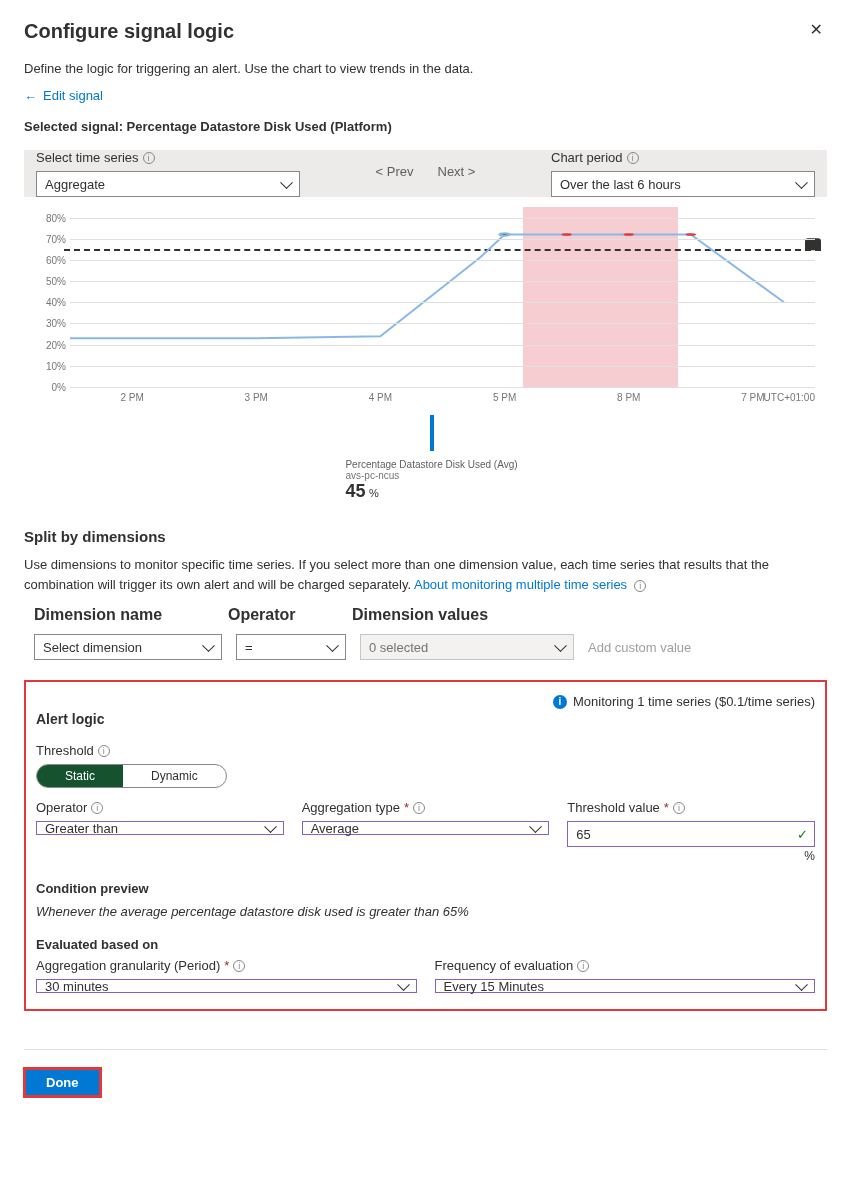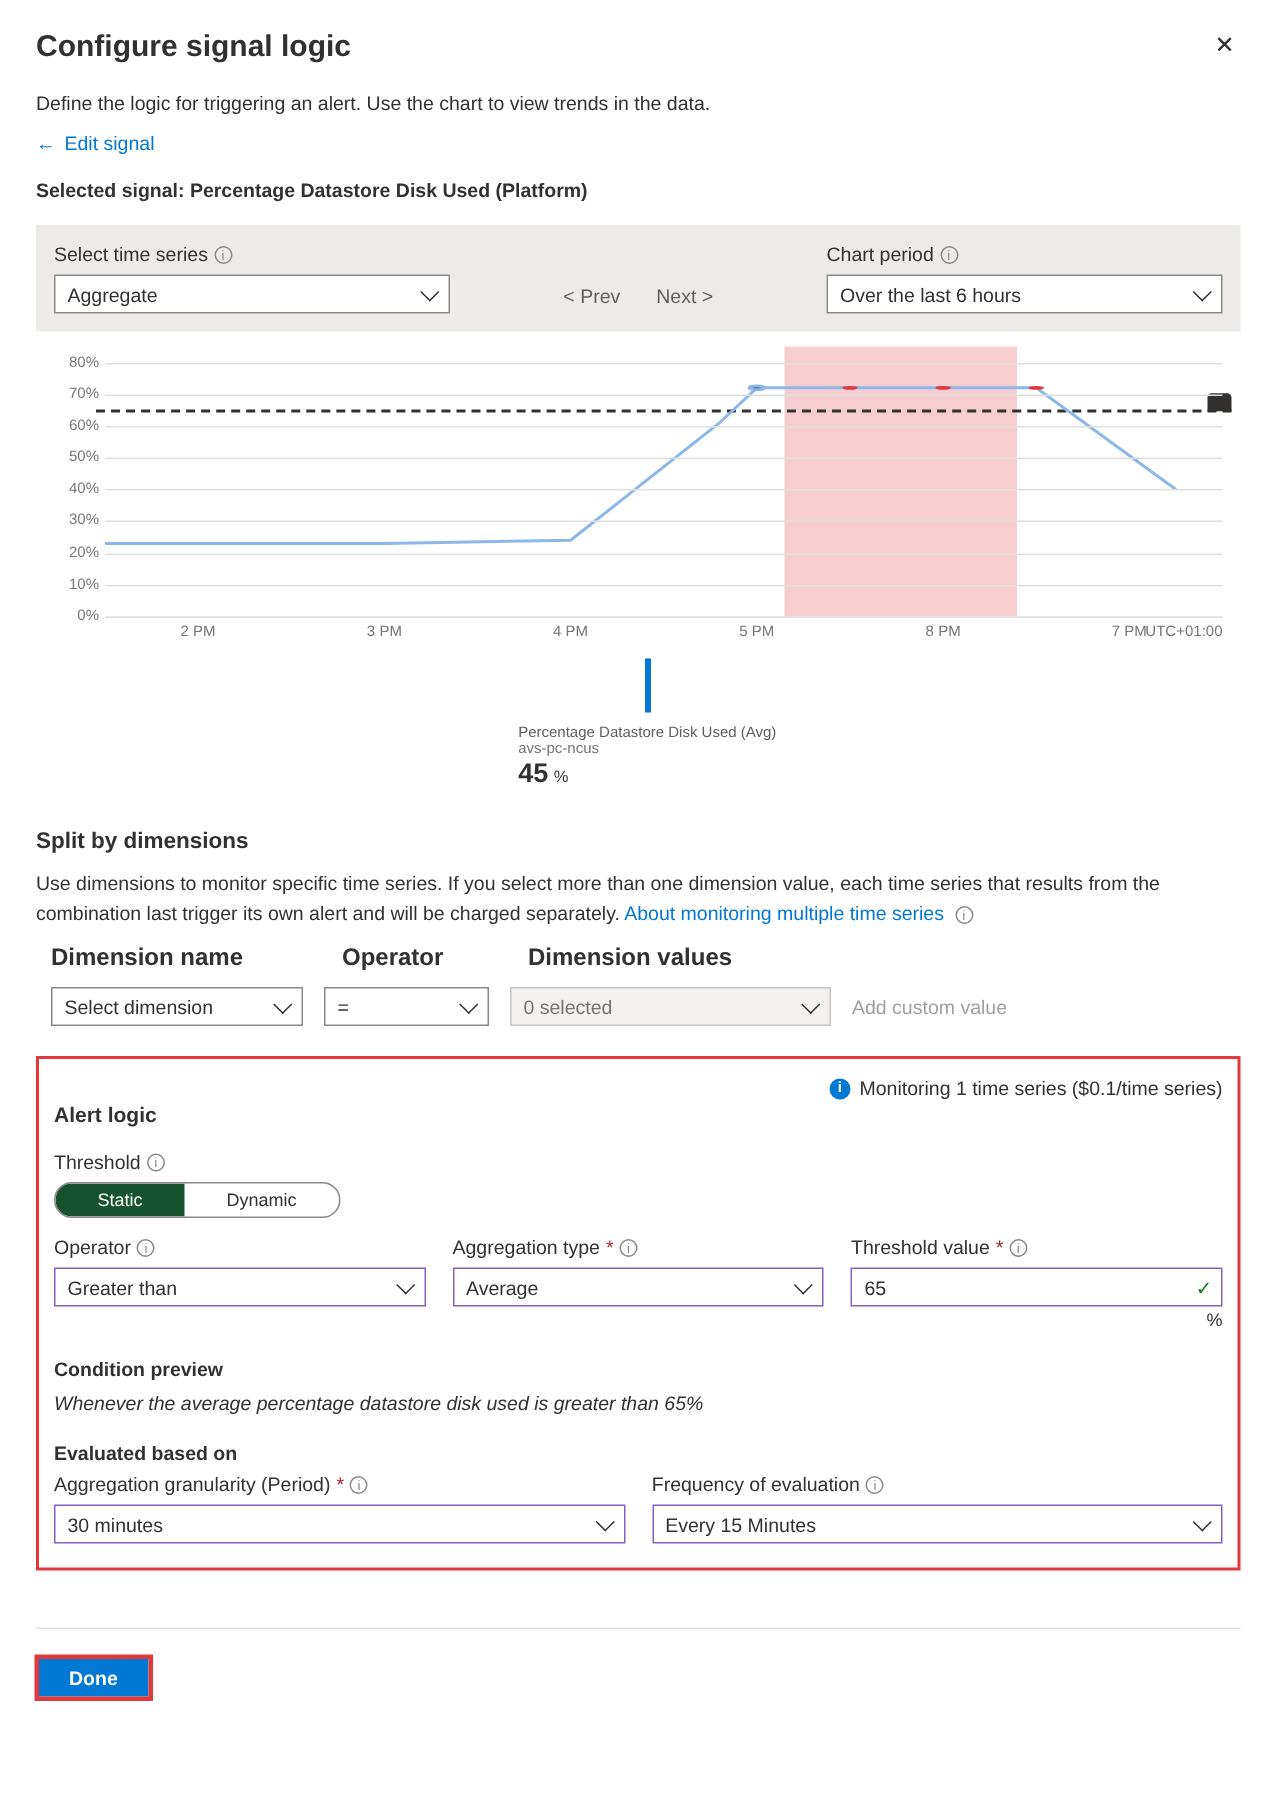--- a/index.html
+++ b/index.html
@@ -12,22 +12,23 @@
     width: 851px;
     background: #fff;
   }
   h1 { font-size: 20px; font-weight: 600; margin: 0 0 18px 0; }
   .close-x { position: absolute; top: 20px; right: 28px; font-size: 16px; cursor: pointer; }
   .description { margin-bottom: 12px; font-size: 13px; }
   .edit-link { color: #0078d4; display: inline-flex; align-items: center; gap: 6px; margin-bottom: 16px; cursor: pointer; }
   .selected-signal { font-weight: 600; margin-bottom: 16px; }
   .gray-bar {
     background: #edebe9;
-    padding: 12px 12px;
+    padding: 0 12px;
     display: flex;
+    align-items: center;
   }
   .gray-bar .field-col { display: flex; flex-direction: column; gap: 6px; }
   .gray-bar .center-nav { flex: 1; display: flex; justify-content: center; gap: 24px; align-items: flex-end; padding-bottom: 4px; }
   .label { font-size: 13px; color: #323130; display: flex; align-items: center; gap: 4px; }
   .info-icon { display: inline-flex; width: 12px; height: 12px; border: 1px solid #888; border-radius: 50%; align-items: center; justify-content: center; font-size: 9px; color: #888; }
   .select-box {
     background: #fff;
     border: 1px solid #8a8886;
     height: 26px;
     padding: 0 24px 0 8px;
@@ -68,38 +69,38 @@
   .legend-text .l2 { font-size: 10px; color: #767676; }
   .legend-text .val { font-size: 18px; font-weight: 600; }
   .legend-text .pct { font-size: 11px; }
   
   h2 { font-size: 15px; font-weight: 600; margin: 26px 0 10px 0; }
   .dim-desc { font-size: 13px; line-height: 1.5; margin-bottom: 12px; }
   .dim-desc a { color: #0078d4; text-decoration: none; }
   
   .dim-header { display: flex; gap: 14px; font-weight: 600; font-size: 16px; margin-left:10px; margin-bottom: 10px; }
   .dim-row { display: flex; gap: 14px; align-items: center; margin-left:10px; }
-  .sel-wide { width: 168px; }
+  .sel-wide { width: 188px; }
   .sel-op { width: 110px; }
   .sel-disabled { background: #f3f2f1; color: #737373; border-color: #c8c6c4; }
   .add-custom { color: #a19f9d; font-size: 13px; }
   
   .red-highlight { border: 2px solid #e2383a; padding: 12px 10px 16px 10px; margin-top: 20px; }
   .monitoring-row { display: flex; justify-content: flex-end; align-items: center; gap: 6px; font-size: 13px; margin-bottom: 2px; }
   .info-blue { display: inline-flex; width: 14px; height: 14px; background: #0078d4; color: #fff; border-radius: 50%; align-items: center; justify-content: center; font-size: 10px; font-weight: bold; }
   
   .section-label { font-size: 13px; margin: 16px 0 6px 0; display: flex; gap: 4px; align-items: center; text-align: right; }
   .required { color: #a4262c; }
   .pill-toggle { display: inline-flex; border: 1px solid #8a8886; border-radius: 14px; overflow: hidden; height: 24px; }
   .pill-opt { padding: 0 28px; display: flex; align-items: center; font-size: 12px; cursor: pointer; }
   .pill-active { background: #14532d; color: #fff; }
   
   .logic-row { display: flex; gap: 18px; margin-top: 12px; }
   .logic-col { flex: 1; display: flex; flex-direction: column; }
-  .purple-select { border: 1px solid #8661c5; background: #fff; height: 26px; padding: 0 26px 0 8px; display: flex; align-items: center; position: relative; font-size: 13px; }
+  .purple-select { border: 1px solid #8661c5; background: #fff; height: 14px; padding: 0 26px 0 8px; display: flex; align-items: center; position: relative; font-size: 13px; }
   .purple-select::after {
     content: ""; position: absolute; right: 8px; top: 50%;
     width: 8px; height: 8px; border-right: 1px solid #323130; border-bottom: 1px solid #323130;
     transform: translateY(-65%) rotate(45deg);
   }
   .input-box { border: 1px solid #8661c5; height: 26px; padding: 0 26px 0 8px; display:flex; align-items:center; position:relative; }
   .input-box .check { position: absolute; right: 6px; color: #107c10; }
   .pct-right { text-align: right; font-size: 12px; margin-top: 2px; }
   
   .cond-preview { font-weight: 600; margin-top: 18px; }
@@ -204,21 +205,21 @@
   <div class="legend-bar"></div>
   <div class="legend-text">
     <div class="l1">Percentage Datastore Disk Used (Avg)</div>
     <div class="l2">avs-pc-ncus</div>
     <div><span class="val">45</span> <span class="pct">%</span></div>
   </div>
 </div>
 
 <h2>Split by dimensions</h2>
 <div class="dim-desc">
-  <span>Use dimensions to monitor specific time series. If you select more than one dimension value, each time series that results from the combination last trigger its own alert and will be charged separately. </span><a href="#">About monitoring multiple time series</a>
+  <span>Use dimensions to monitor specific time series. If you select more than one dimension value, each time series that results that the combination will trigger its own alert and will be charged separately. </span><a href="#">About monitoring multiple time series</a>
   &nbsp;<span class="info-icon">i</span>
 </div>
 <div class="dim-header">
   <div style="width:180px">Dimension name</div>
   <div style="width:110px">Operator</div>
   <div style="width:214px">Dimension values</div>
 </div>
 <div class="dim-row">
   <div class="select-box sel-wide">
       <span>Select dimension</span>

